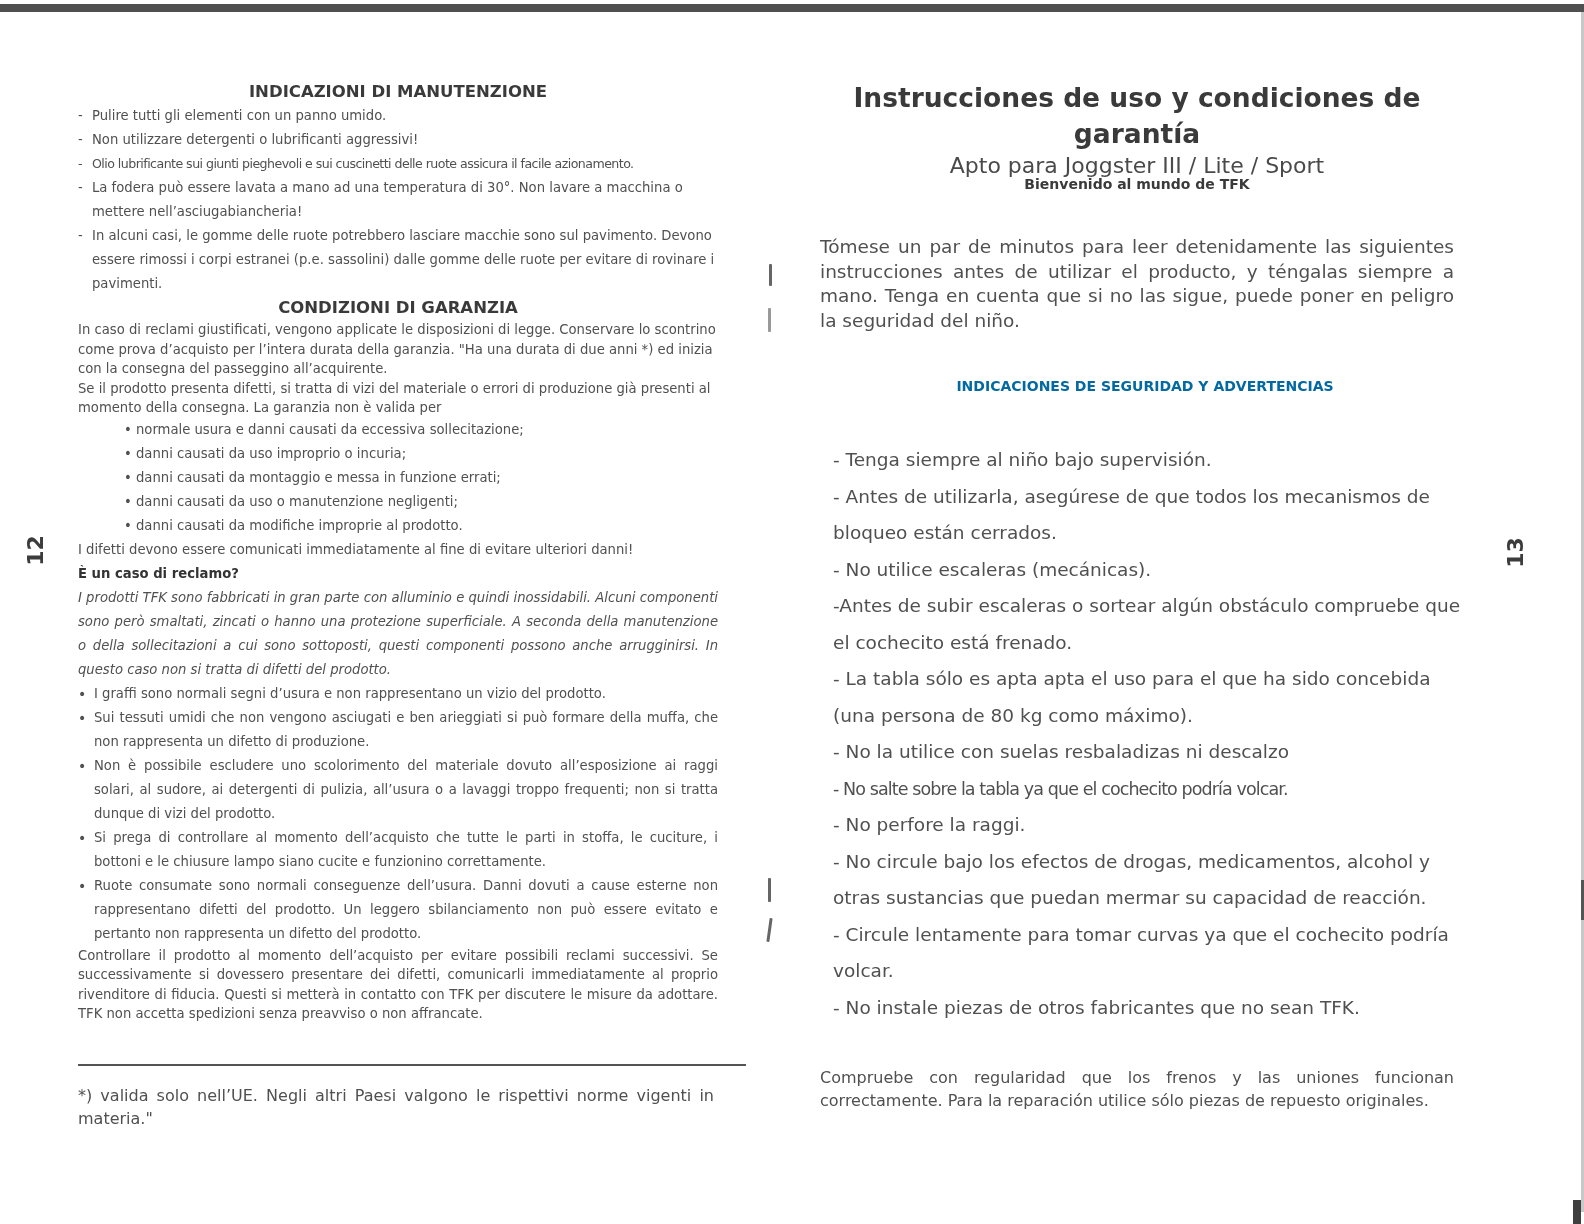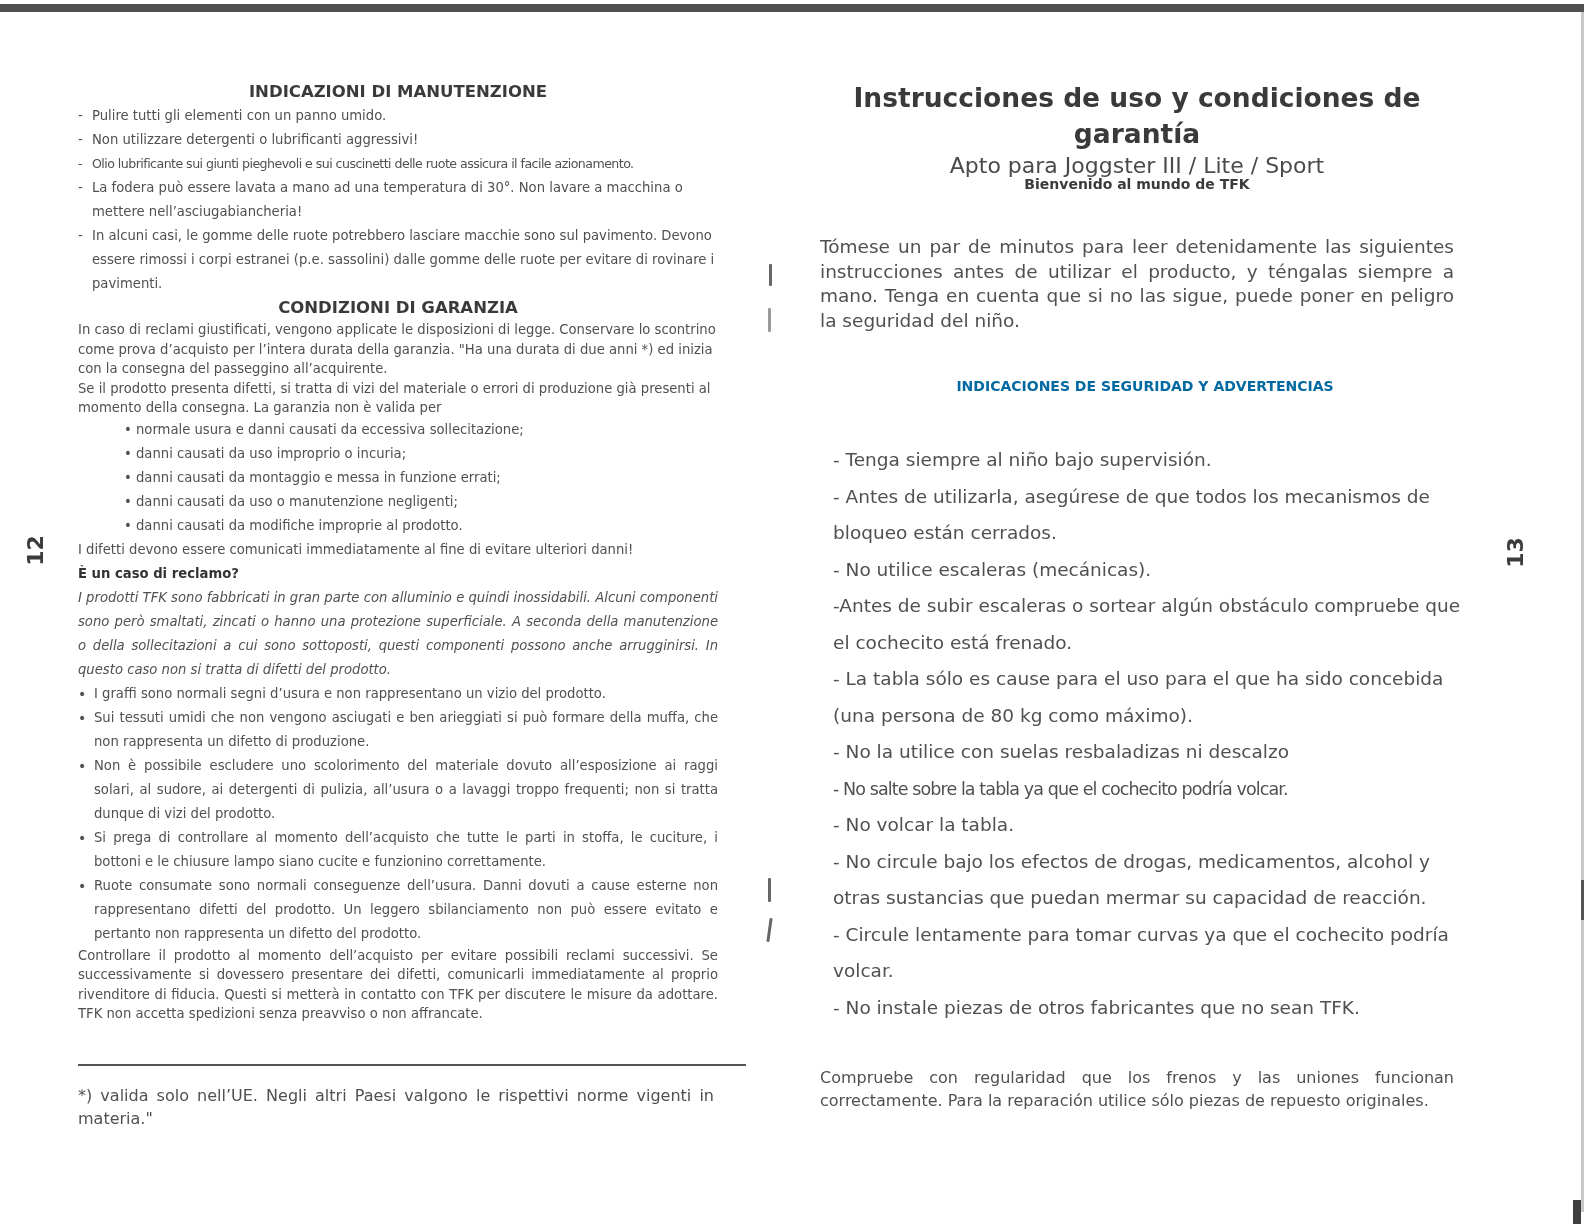--- a/index.html
+++ b/index.html
@@ -106,25 +106,25 @@
   <p class="welcome">Bienvenido al mundo de TFK</p>
   <p class="intro">Tómese un par de minutos para leer detenidamente las siguientes instrucciones antes de utilizar el producto, y téngalas siempre a mano. Tenga en cuenta que si no las sigue, puede poner en peligro la seguridad del niño.</p>
   <p class="safety-title">INDICACIONES DE SEGURIDAD Y ADVERTENCIAS</p>
   <ul class="safety-list">
     <li>- Tenga siempre al niño bajo supervisión.</li>
     <li>- Antes de utilizarla, asegúrese de que todos los mecanismos de</li>
     <li>bloqueo están cerrados.</li>
     <li>- No utilice escaleras (mecánicas).</li>
     <li>-Antes de subir escaleras o sortear algún obstáculo compruebe que</li>
     <li>el cochecito está frenado.</li>
-    <li>- La tabla sólo es cause para el uso para el que ha sido concebida</li>
+    <li>- La tabla sólo es apta apta el uso para el que ha sido concebida</li>
     <li>(una persona de 80 kg como máximo).</li>
     <li>- No la utilice con suelas resbaladizas ni descalzo</li>
     <li class="condensed">- No salte sobre la tabla ya que el cochecito podría volcar.</li>
-    <li>- No volcar la tabla.</li>
+    <li>- No perfore la raggi.</li>
     <li>- No circule bajo los efectos de drogas, medicamentos, alcohol y</li>
     <li>otras sustancias que puedan mermar su capacidad de reacción.</li>
     <li>- Circule lentamente para tomar curvas ya que el cochecito podría</li>
     <li>volcar.</li>
     <li>- No instale piezas de otros fabricantes que no sean TFK.</li>
   </ul>
   <p class="closing">Compruebe con regularidad que los frenos y las uniones funcionan correctamente. Para la reparación utilice sólo piezas de repuesto originales.</p>
 </div>
 
 </body></html>

